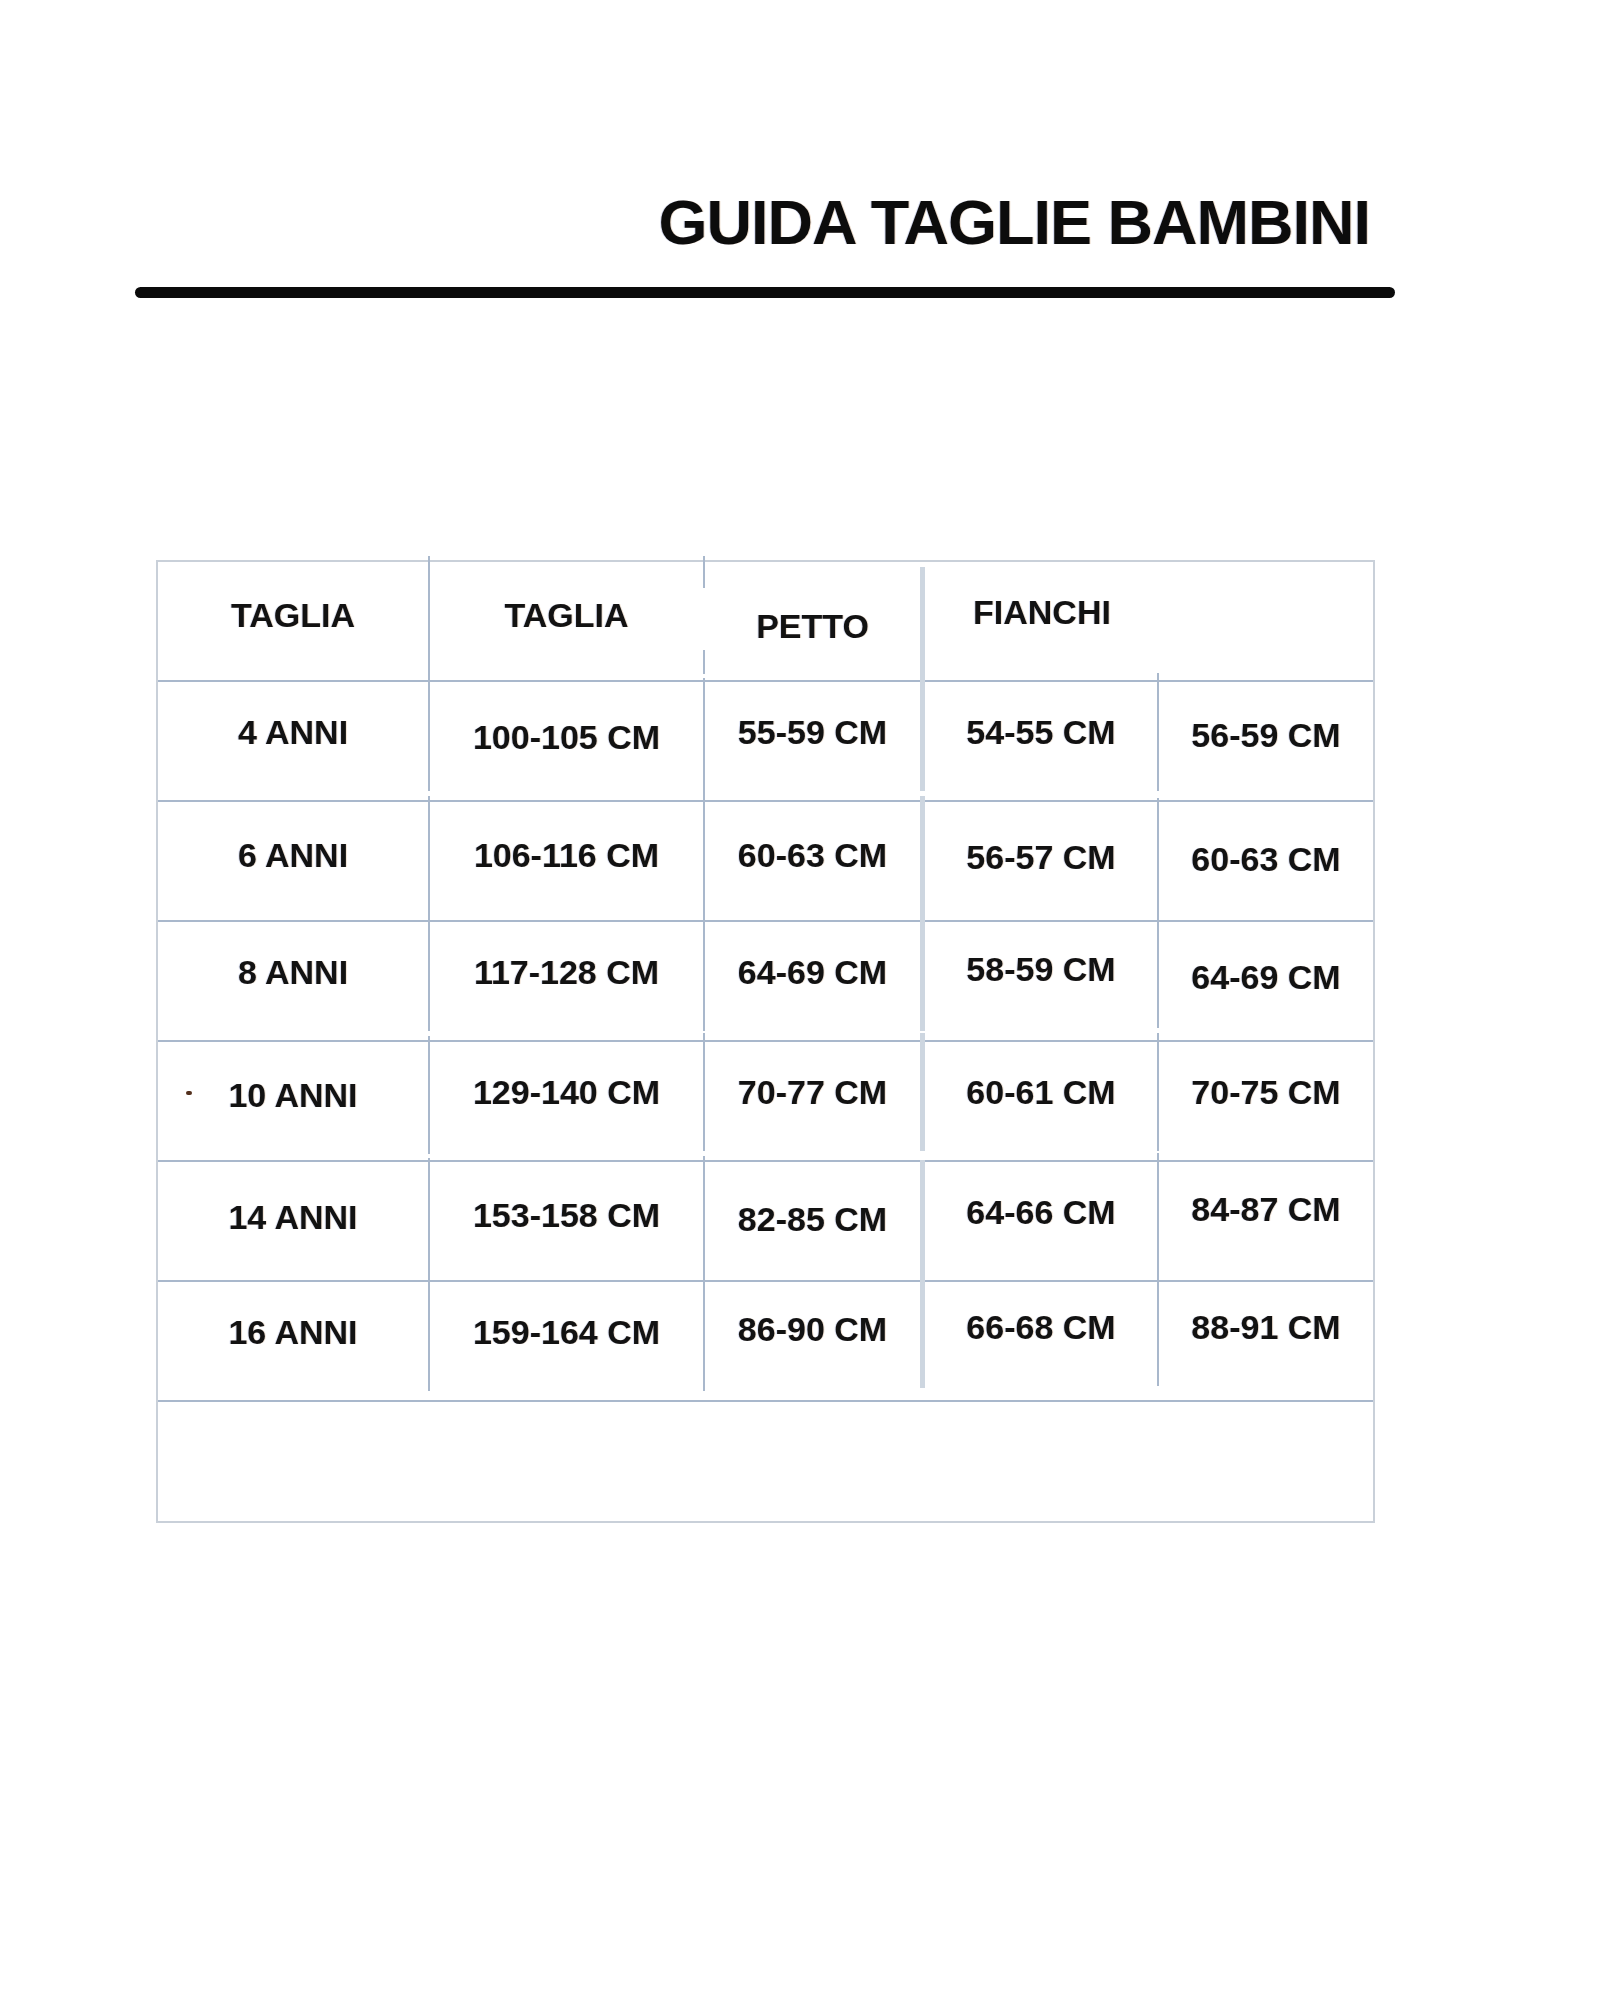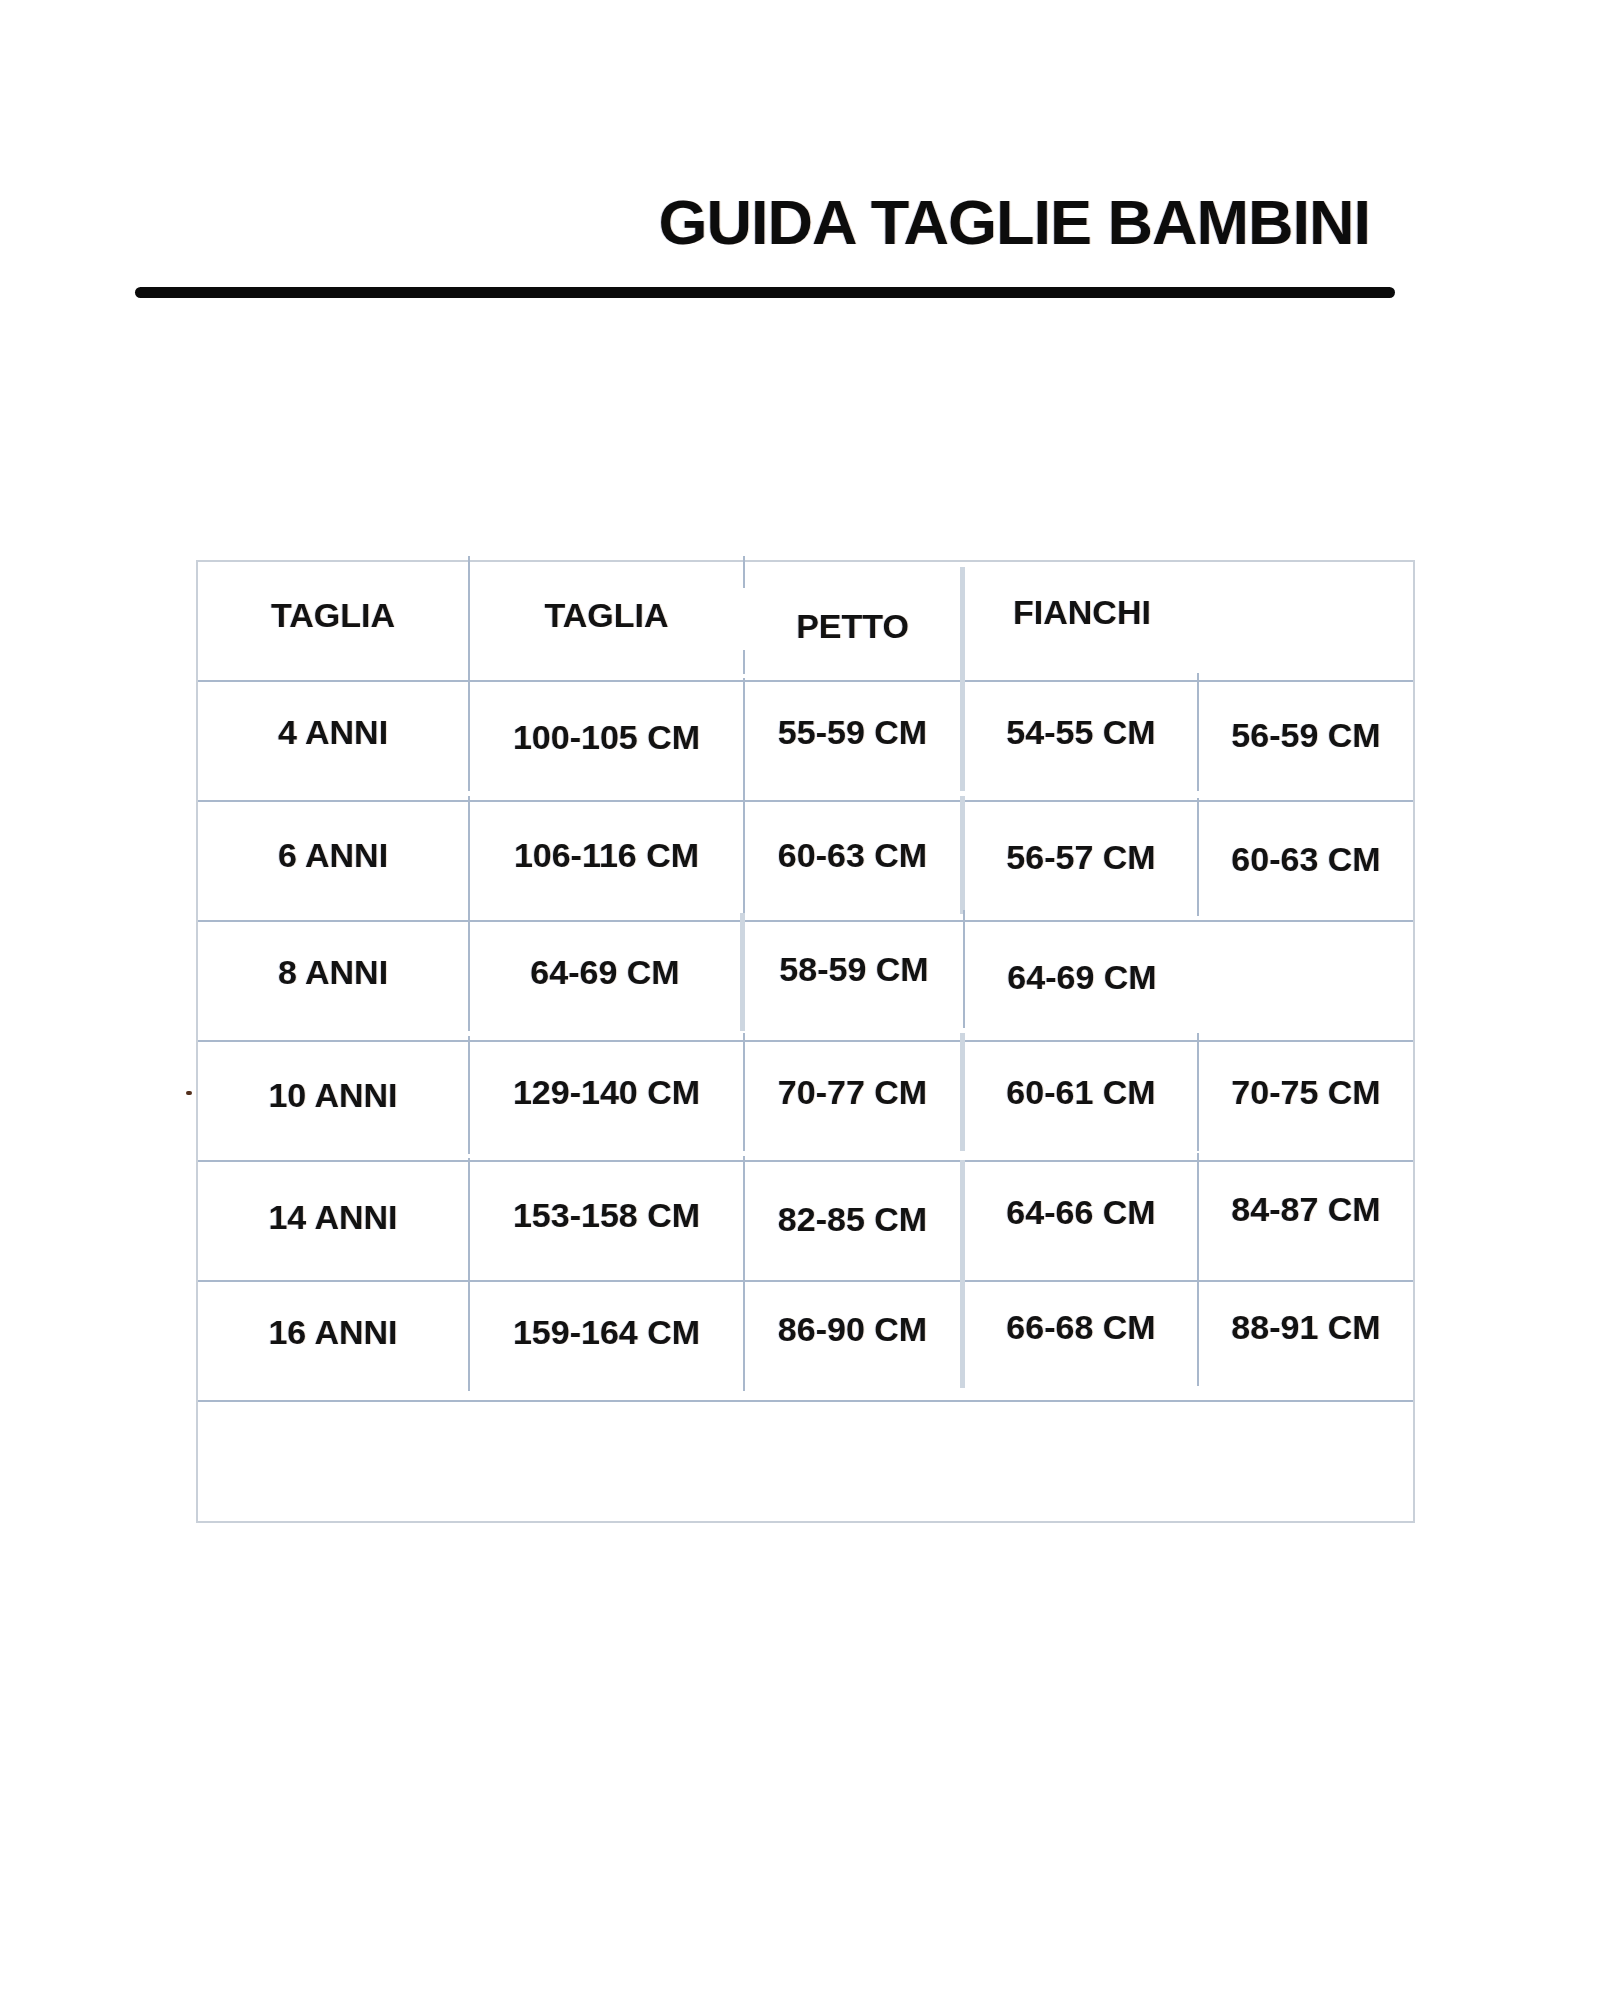--- a/index.html
+++ b/index.html
@@ -35,21 +35,20 @@
   }
   .size-table {
     position: absolute;
     left: 156px;
     top: 560px;
     width: 1219px;
     height: 963px;
     box-sizing: border-box;
     border: 2px solid #c9d0d9;
     background: #ffffff;
-    margin-left: 40px;
   }
   .row {
     display: grid;
     grid-template-columns: 272px 275px 220px 234px 214px;
     height: 120px;
     box-sizing: border-box;
     border-bottom: 2px solid #a9b8cc;
   }
   .row:last-of-type { height: 119px; border-bottom: none; }
   .cell {
@@ -123,20 +122,21 @@
     <div class="row">
       <div class="cell c1 u6">6 ANNI</div>
       <div class="cell c2 u6">106-116 CM</div>
       <div class="cell c3 u6">60-63 CM</div>
       <div class="cell c4 u4">56-57 CM</div>
       <div class="cell c5 u2">60-63 CM</div>
     </div>
 
     <div class="row">
       <div class="cell c1 u9">8 ANNI</div>
+      <div class="cell c2 u9">117-128 CM</div>
       <div class="cell c3 u9">64-69 CM</div>
       <div class="cell c4 u12">58-59 CM</div>
       <div class="cell c5 u4">64-69 CM</div>
     </div>
 
     <div class="row">
       <div class="cell c1 u6">10 ANNI</div>
       <div class="cell c2 u9">129-140 CM</div>
       <div class="cell c3 u9">70-77 CM</div>
       <div class="cell c4 u9">60-61 CM</div>

